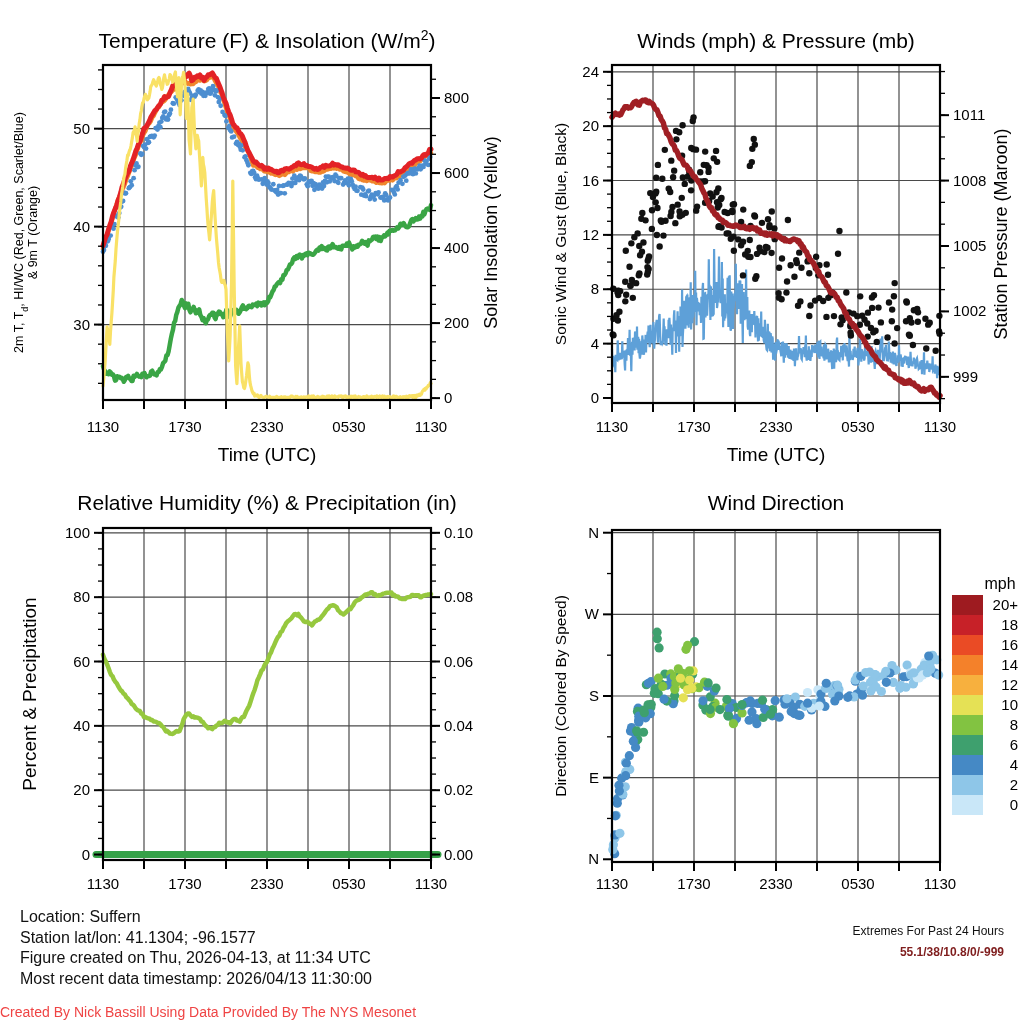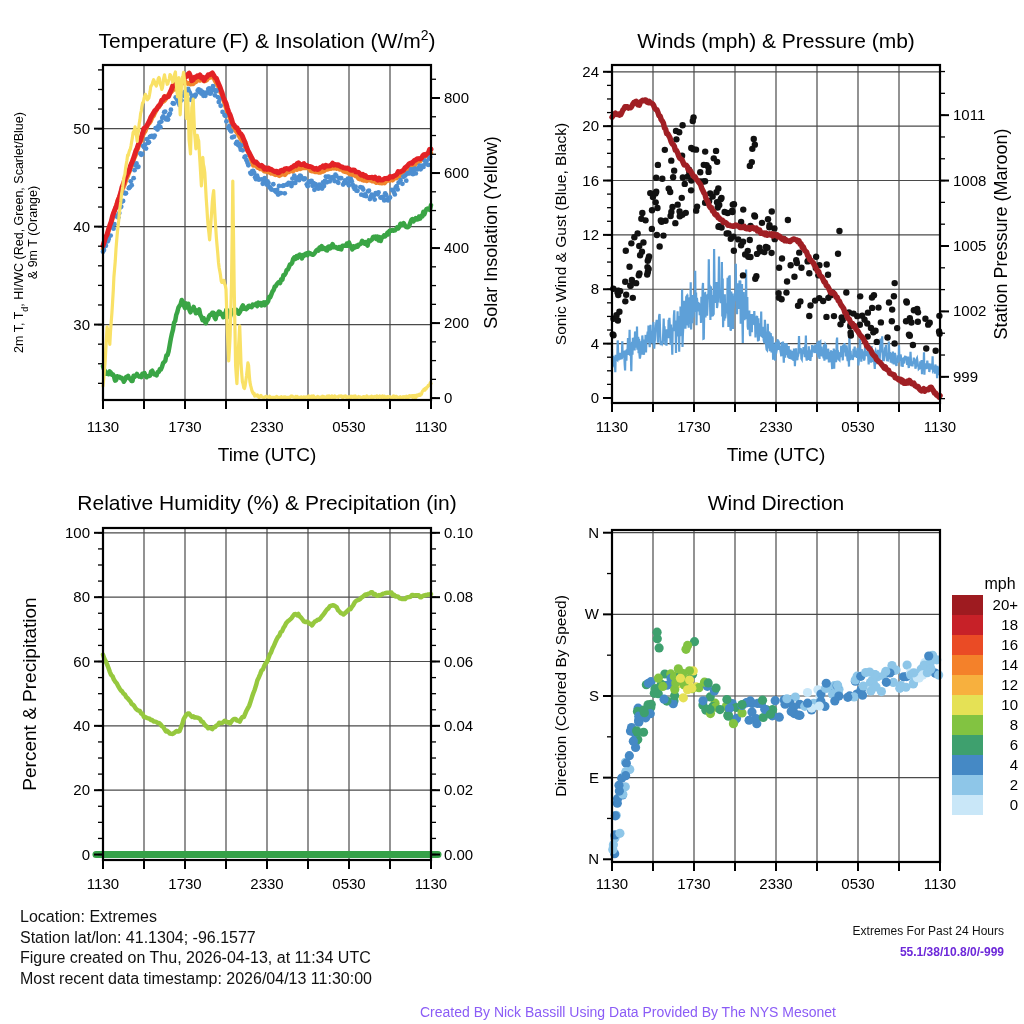--- a/index.html
+++ b/index.html
@@ -3,21 +3,21 @@
 <meta charset="utf-8">
 <style>
   html,body{margin:0;padding:0;background:#fff;}
   #page{position:relative;width:1024px;height:1024px;background:#fff;overflow:hidden;
         font-family:"Liberation Sans",sans-serif;}
   #plot{position:absolute;left:0;top:0;}
   svg text{font-family:"Liberation Sans",sans-serif;}
   .footer-left{position:absolute;left:20px;top:907px;font-size:16px;color:#111;line-height:20.6px;}
   .footer-right{position:absolute;right:20px;top:921px;font-size:12px;color:#111;line-height:21px;text-align:right;}
   .footer-right .red{font-weight:bold;}
-  .credit{position:absolute;left:0;top:1004px;width:836px;text-align:right;font-size:14px;color:#8b5cf6;}
+  .credit{position:absolute;left:0;top:1004px;width:836px;text-align:left;font-size:14px;color:#ef4444;}
 </style>
 </head>
 <body>
 
 <div id="page">
   <svg id="plot" width="1024" height="1024" viewBox="0 0 1024 1024">
       <g>
         <line x1="144" y1="65" x2="144" y2="400" stroke="#4a4a4a" stroke-width="1.2"></line>
         <line x1="185" y1="65" x2="185" y2="400" stroke="#4a4a4a" stroke-width="1.2"></line>
         <line x1="226" y1="65" x2="226" y2="400" stroke="#4a4a4a" stroke-width="1.2"></line>
@@ -1179,25 +1179,25 @@
         <rect x="952" y="755" width="31" height="20" fill="#4589c5"></rect>
         <text x="1018" y="770" font-size="15" text-anchor="end" fill="#000">4</text>
         <rect x="952" y="775" width="31" height="20" fill="#8ec6e8"></rect>
         <text x="1018" y="790" font-size="15" text-anchor="end" fill="#000">2</text>
         <rect x="952" y="795" width="31" height="20" fill="#c9e7f8"></rect>
         <text x="1018" y="810" font-size="15" text-anchor="end" fill="#000">0</text>
       </g>
     </svg>
 
   <div class="footer-left">
-    <div>Location: Extremes</div>
+    <div>Location: Suffern</div>
     <div>Station lat/lon: 41.1304; -96.1577</div>
     <div>Figure created on Thu, 2026-04-13, at 11:34 UTC</div>
     <div>Most recent data timestamp: 2026/04/13 11:30:00</div>
   </div>
 
   <div class="footer-right">
     <div>Extremes For Past 24 Hours</div>
-    <div class="red" id="extremes-values" style="color: #6d28d9;">55.1/38/10.8/0/-999</div>
+    <div class="red" id="extremes-values" style="color: #7f1d1d;">55.1/38/10.8/0/-999</div>
   </div>
 
   <div class="credit">Created By Nick Bassill Using Data Provided By The NYS Mesonet</div>
 </div>
 
 </body></html>

